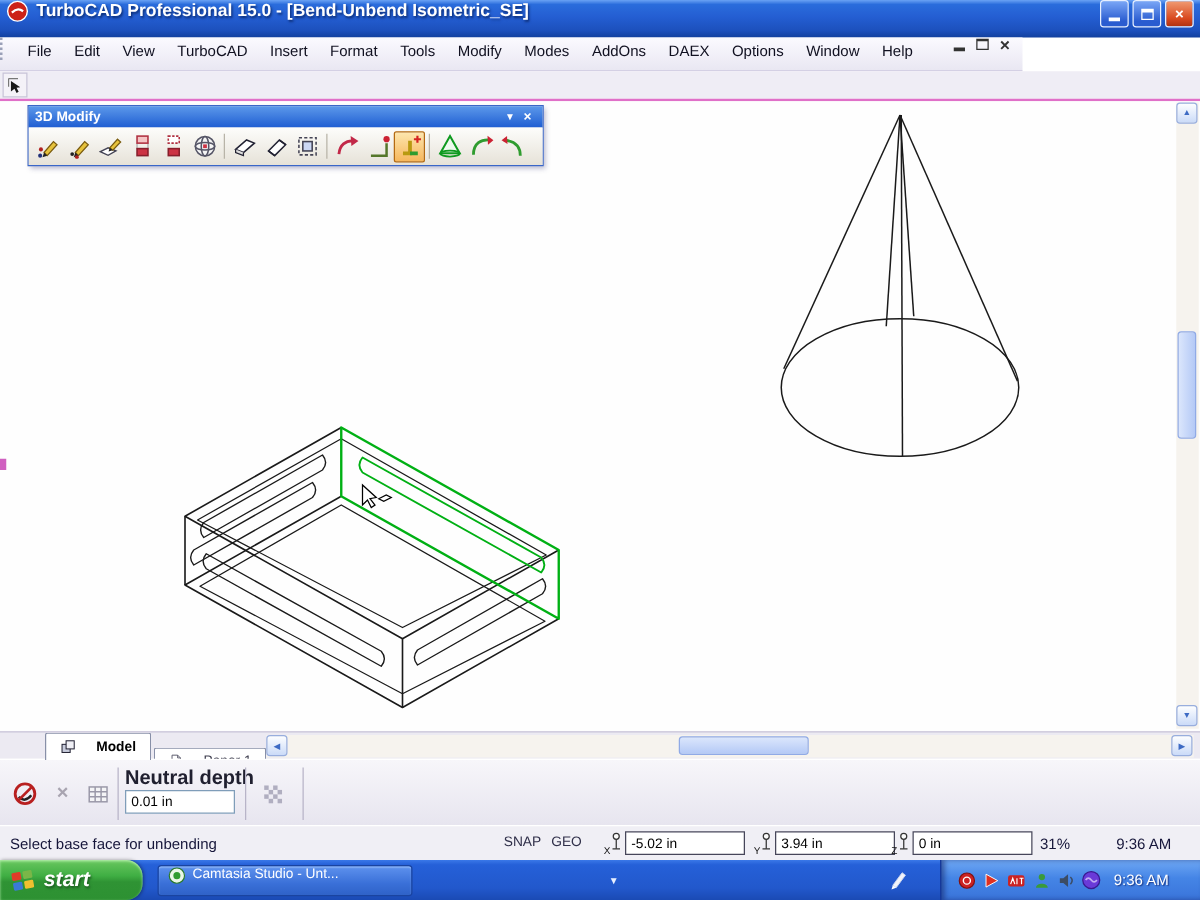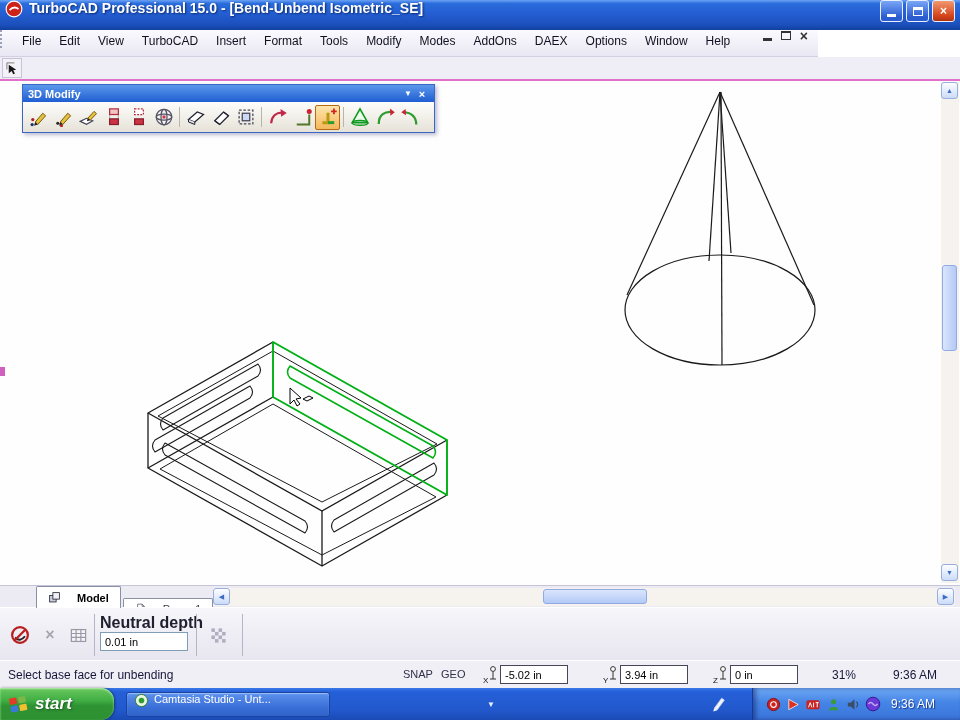--- a/index.html
+++ b/index.html
@@ -74,21 +74,21 @@
   .insp-sep{position:absolute;top:6px;width:1px;height:42px;background:#b8b4c8}
   .nd-label{position:absolute;left:100px;top:6px;font-size:16px;font-weight:bold;color:#202030}
   .nd-input{position:absolute;left:100px;top:24px;width:88px;height:19px;border:1px solid #7f9db9;font-size:11px;padding-left:4px;font-family:"Liberation Sans",sans-serif}
   .gray-x{color:#a8a4b0;font-size:16px;font-weight:bold}
 
   
   .statusbar{position:absolute;top:660px;left:0;width:960px;height:28px;background:#f0eff5;border-top:1px solid #fff;font-size:12px;color:#16163a}
   .sb-msg{position:absolute;left:8px;top:7px}
   .sb-flag{position:absolute;top:7px;font-size:11px;color:#30304a}
   .coord{position:absolute;top:4px;display:flex;align-items:flex-end;gap:1px}
-  .coord input{width:68px;height:19px;border:1px solid #46465a;font-size:11px;padding-left:4px;background:#fff;font-family:"Liberation Sans",sans-serif}
+  .coord input{width:96px;height:19px;border:1px solid #46465a;font-size:11px;padding-left:4px;background:#fff;font-family:"Liberation Sans",sans-serif}
   .sb-val{position:absolute;top:7px;font-size:12px}
 
   
   .taskbar{position:absolute;top:688px;left:0;width:960px;height:32px;
     background:linear-gradient(180deg,#3a78e8 0%,#2560d8 12%,#2258cc 70%,#1a4ab4 100%)}
   .start-btn{position:absolute;left:0;top:0;height:32px;width:114px;border-radius:0 13px 13px 0;
     background:linear-gradient(180deg,#69c75f 0%,#3fae43 40%,#2f9334 55%,#2d9132 100%);
     box-shadow:inset 0 1px 2px #b8f0b0, 1px 0 3px rgba(0,0,0,.4);
     display:flex;align-items:center;gap:7px;padding-left:9px;color:#fff;font-size:17px;font-weight:bold;font-style:italic;
     text-shadow:1px 1px 2px #1c5a20}

